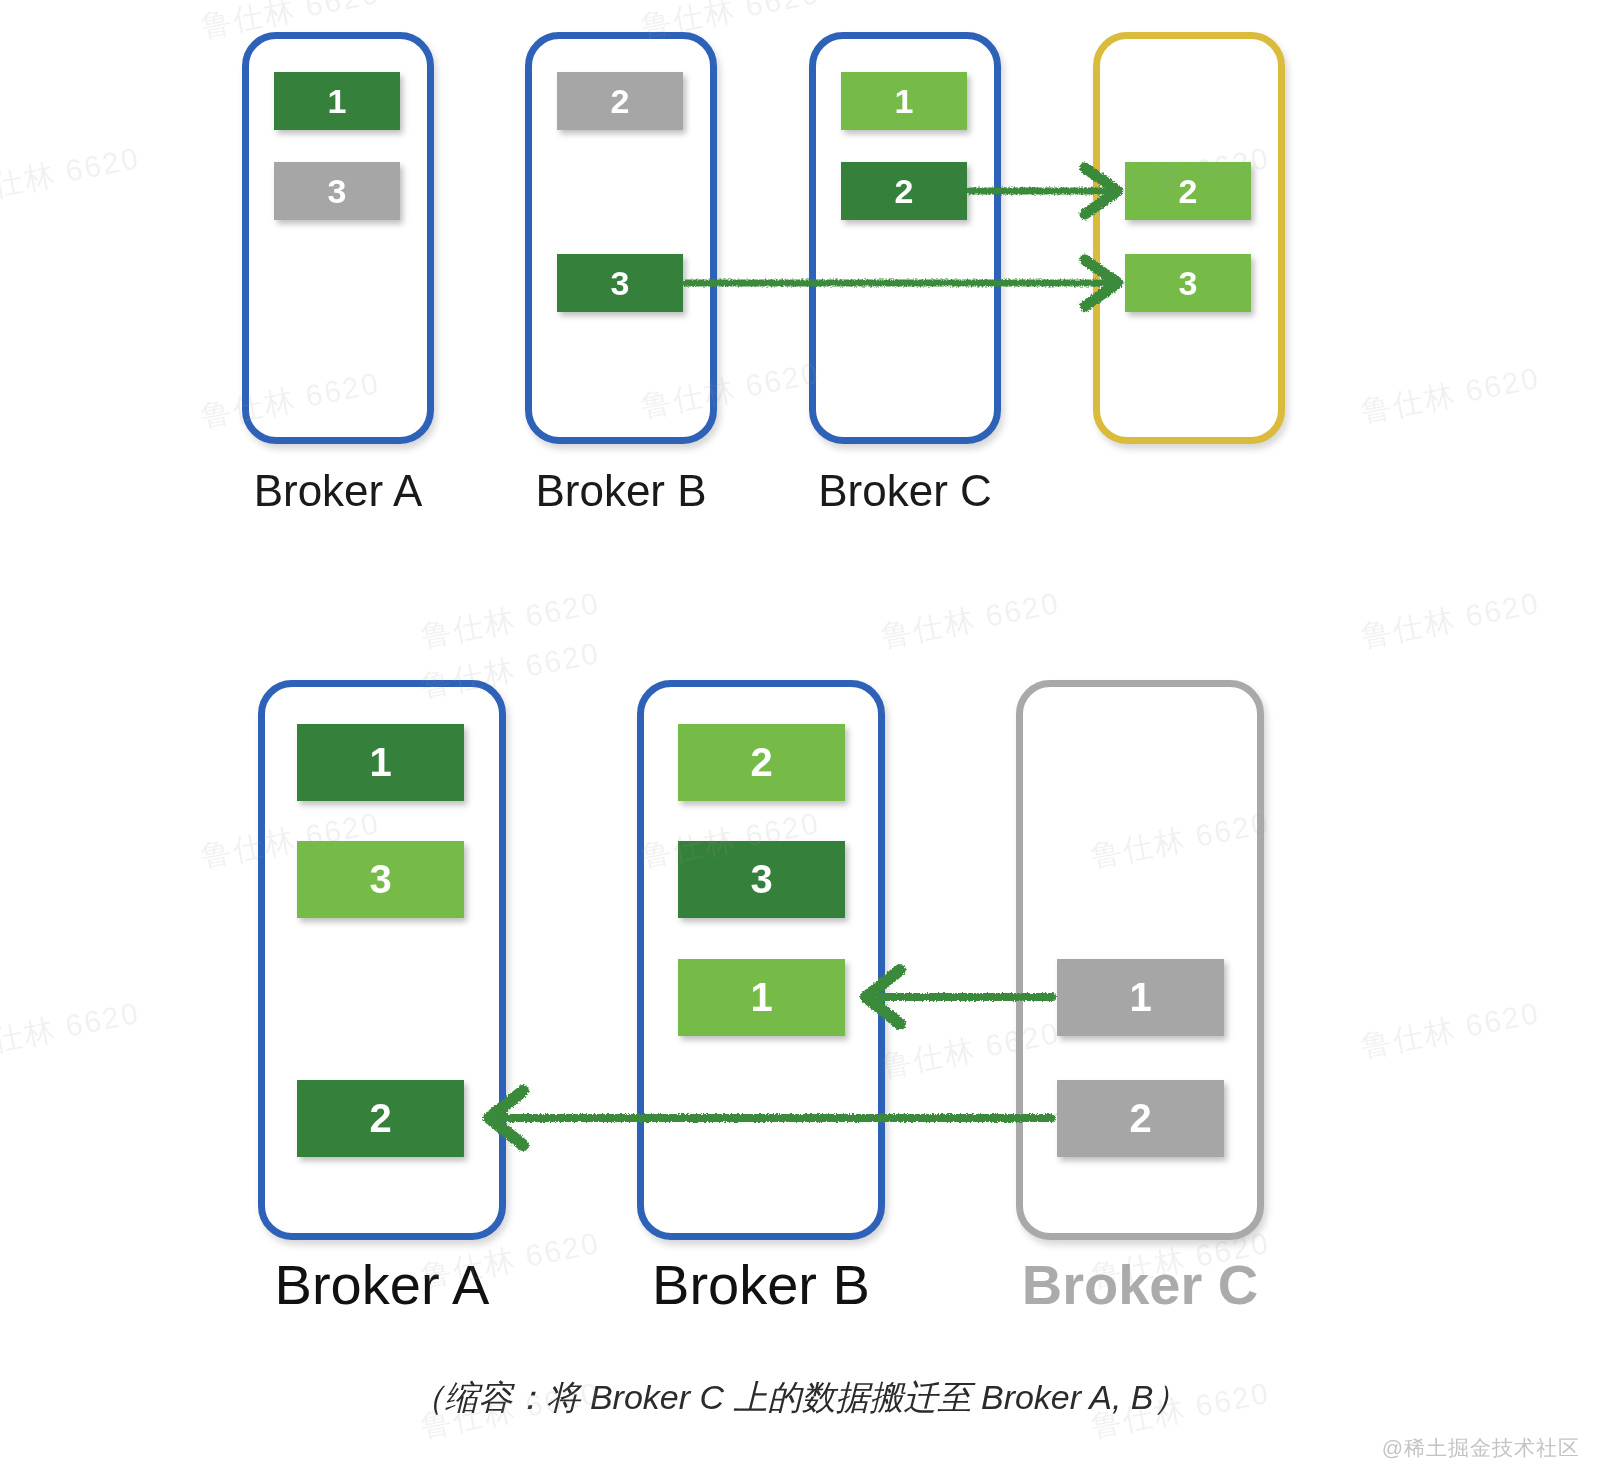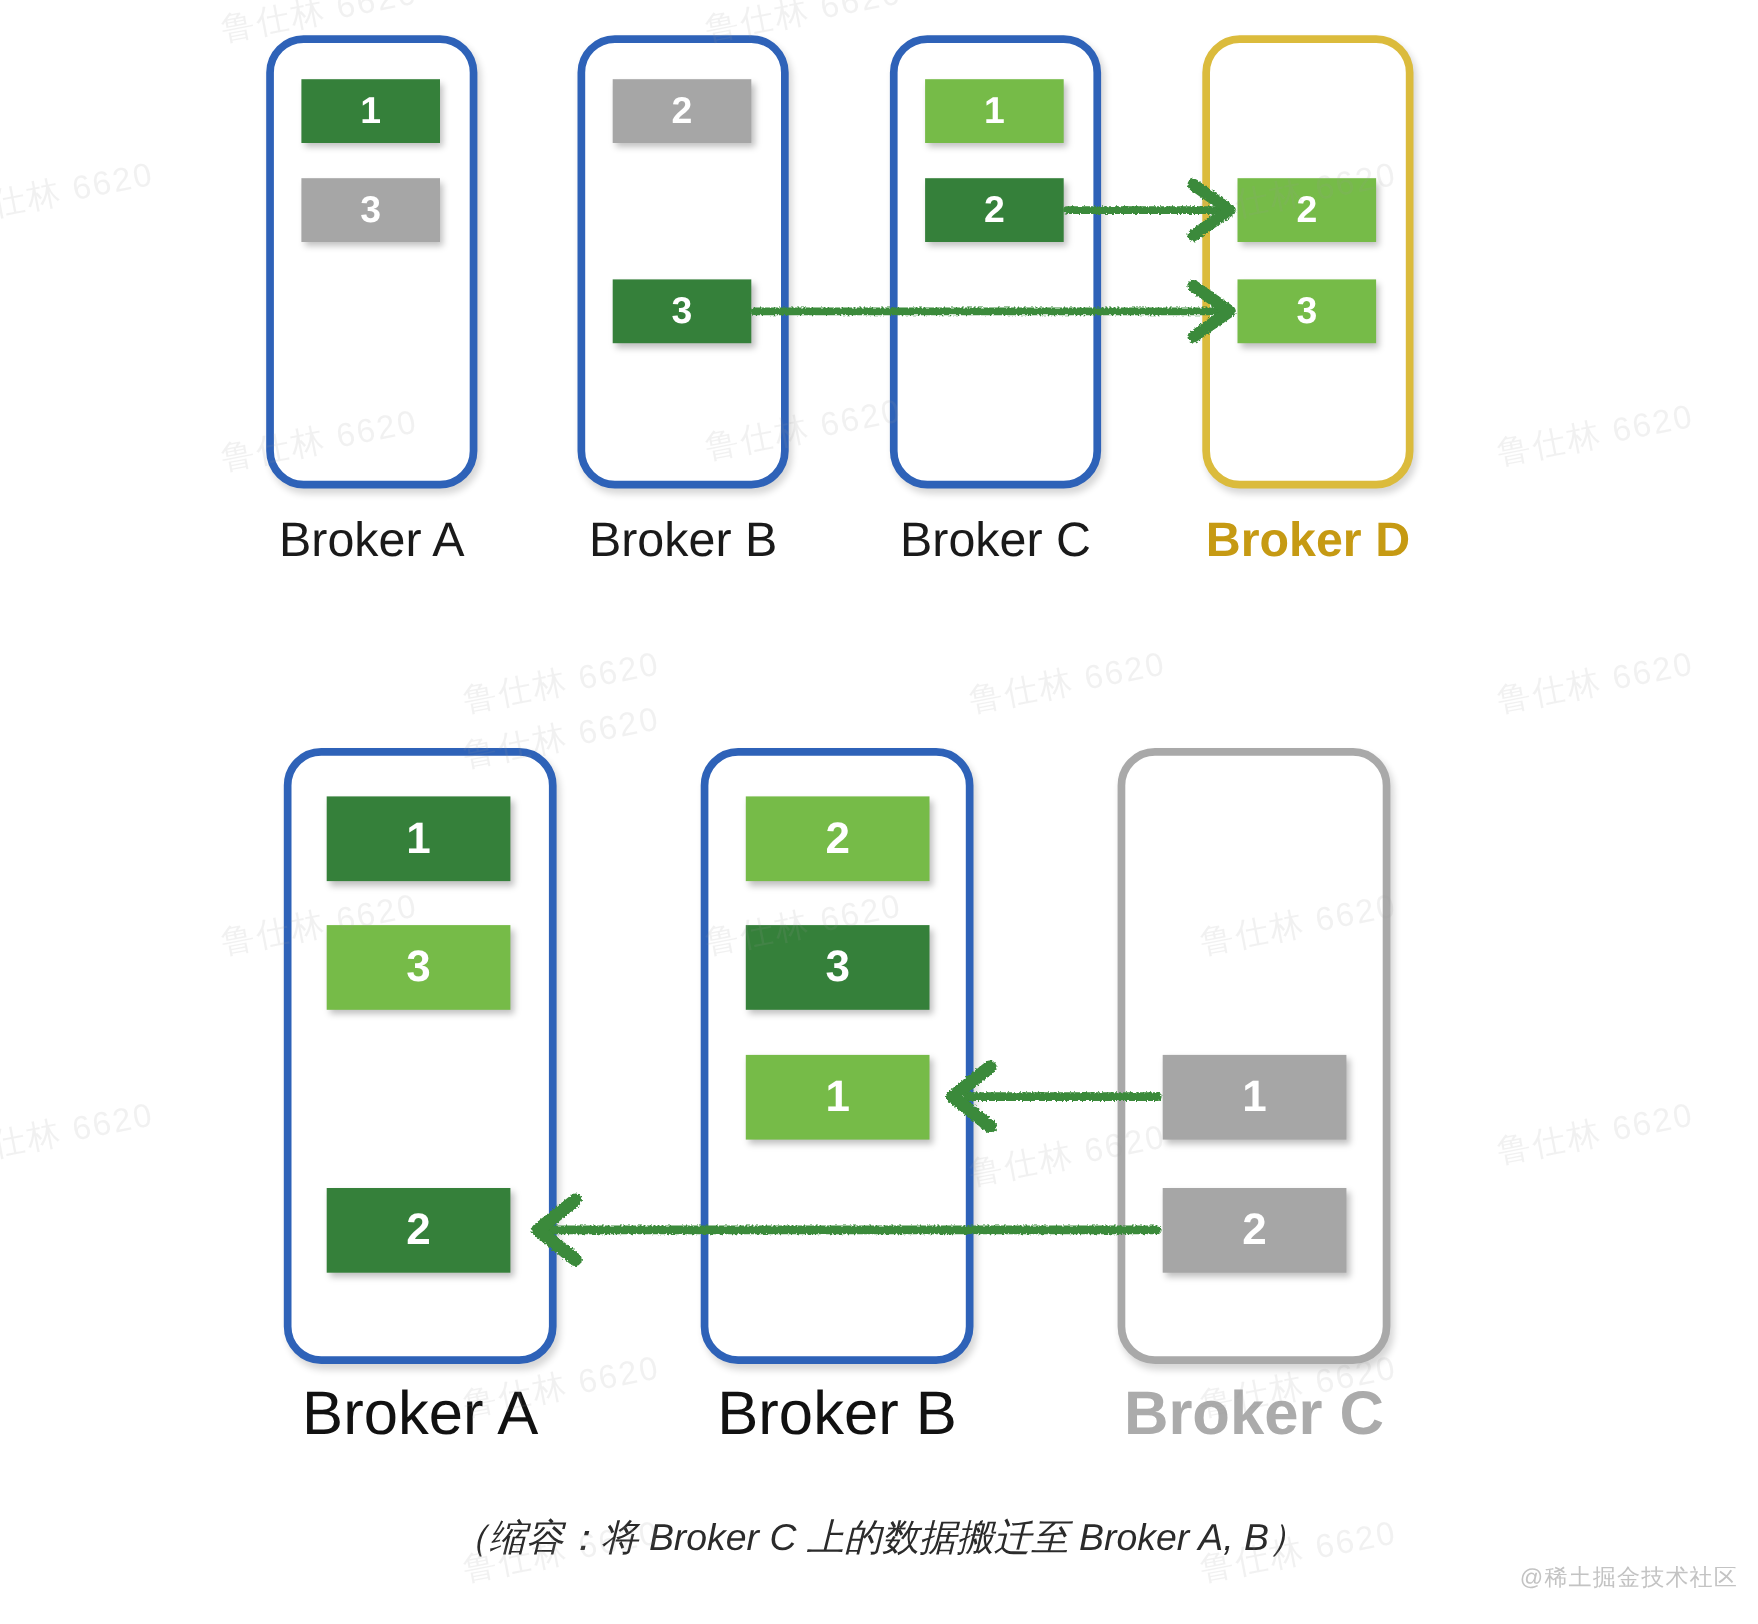--- a/index.html
+++ b/index.html
@@ -31,21 +31,21 @@
     opacity: 0.13;
     font-size: 30px;
     letter-spacing: 2px;
     white-space: nowrap;
     transform: rotate(-11deg);
     font-family: "Liberation Sans", sans-serif;
   }
   .wm-corner {
     position: absolute;
     right: 18px;
-    bottom: 28px;
+    bottom: 14px;
     color: #b9b9b9;
     opacity: 0.85;
     font-size: 21px;
     letter-spacing: 1px;
     white-space: nowrap;
     font-family: "Liberation Sans", sans-serif;
   }
 
   
   .broker {
@@ -152,21 +152,20 @@
   <div class="blabel t1" style="left:525px; top:466px; width:192px;">Broker B</div>
 
   <div class="broker blue" style="left:809px; top:32px; width:192px; height:412px;"></div>
   <div class="part c-light" style="left:841px; top:72px;  width:126px; height:58px;">1</div>
   <div class="part c-dark" style="left:841px; top:162px; width:126px; height:58px;">2</div>
   <div class="blabel t1" style="left:809px; top:466px; width:192px;">Broker C</div>
 
   <div class="broker gold" style="left:1093px; top:32px; width:192px; height:412px;"></div>
   <div class="part c-light" style="left:1125px; top:162px; width:126px; height:58px;">2</div>
   <div class="part c-light" style="left:1125px; top:254px; width:126px; height:58px;">3</div>
-  <div class="blabel t1 gold" style="left:1093px; top:466px; width:192px;">Broker D</div>
 
   <svg class="arrow-layer" width="1598" height="1476">
     <defs>
       <filter id="rough" x="-20%" y="-60%" width="140%" height="220%">
         <feTurbulence type="fractalNoise" baseFrequency="0.55" numOctaves="3" seed="7" result="n"></feTurbulence>
         <feDisplacementMap in="SourceGraphic" in2="n" scale="4" xChannelSelector="R" yChannelSelector="G"></feDisplacementMap>
       </filter>
     </defs>
     <g filter="url(#rough)" fill="none" stroke="#3A8A3A" stroke-width="7" stroke-linecap="round" stroke-linejoin="round">
 

